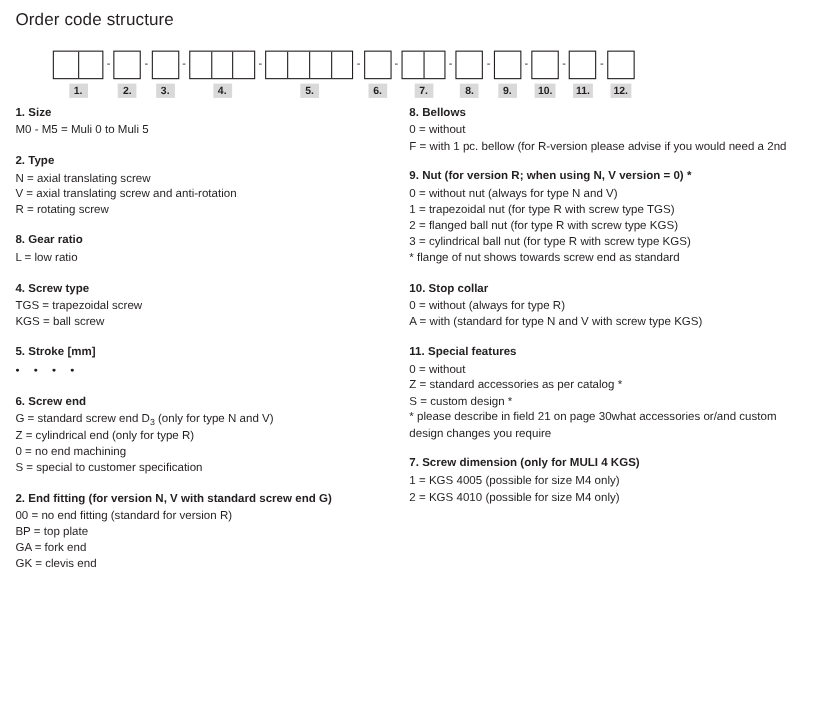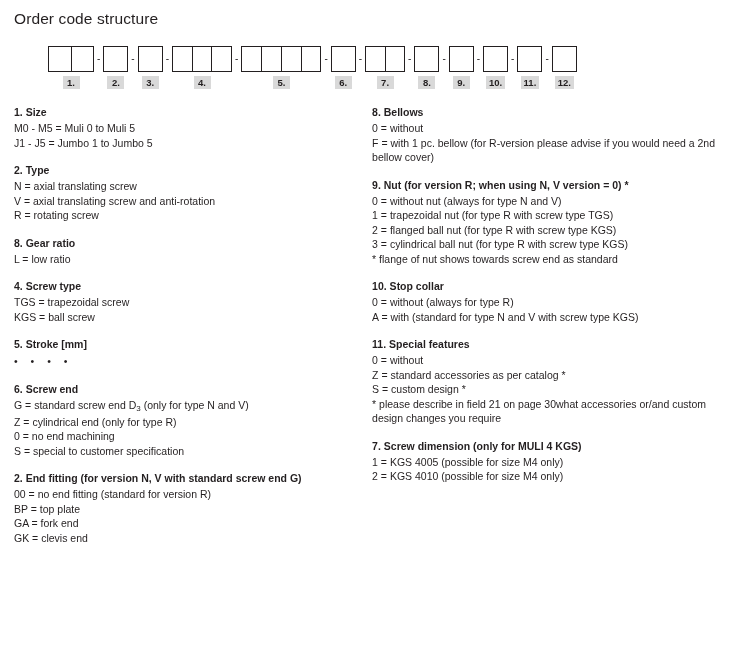--- a/index.html
+++ b/index.html
@@ -72,21 +72,21 @@
     font-size: 10px;
     color: #231f20;
     line-height: 26px;
     padding: 0 3px;
     align-self: flex-start;
   }
 
   
   .columns {
     display: flex;
-    margin-top: 16px;
+    margin-top: 6px;
   }
   .col {
     box-sizing: border-box;
   }
   .col-left {
     width: 360px;
     padding-left: 2px;
   }
   .col-right {
     width: 378px;
@@ -217,21 +217,20 @@
         </div>
         <div class="code-label">12.</div>
       </div>
     </div>
 
   <div class="columns">
     <div class="col col-left">
         <div class="sec">
           <div class="sec-title">1. Size</div>
           <div class="sec-line">M0 - M5 = Muli 0 to Muli 5</div>
-          <div class="sec-line">J1 - J5 = Jumbo 1 to Jumbo 5</div>
         </div>
         <div class="sec">
           <div class="sec-title">2. Type</div>
           <div class="sec-line">N = axial translating screw</div>
           <div class="sec-line">V = axial translating screw and anti-rotation</div>
           <div class="sec-line">R = rotating screw</div>
         </div>
         <div class="sec">
           <div class="sec-title">8. Gear ratio</div>
           <div class="sec-line">L = low ratio</div>
@@ -258,21 +257,20 @@
           <div class="sec-line">BP  = top plate</div>
           <div class="sec-line">GA  = fork end</div>
           <div class="sec-line">GK  = clevis end</div>
         </div>
       </div>
     <div class="col col-right">
         <div class="sec">
           <div class="sec-title">8. Bellows</div>
           <div class="sec-line">0 = without</div>
           <div class="sec-line">F = with 1 pc. bellow (for R-version please advise if you would need a 2nd</div>
-          <div class="sec-line">bellow cover)</div>
         </div>
         <div class="sec">
           <div class="sec-title">9. Nut (for version R; when using N, V version = 0) *</div>
           <div class="sec-line">0 = without nut (always for type N and V)</div>
           <div class="sec-line">1 = trapezoidal nut (for type R with screw type TGS)</div>
           <div class="sec-line">2 = flanged ball nut (for type R with screw type KGS)</div>
           <div class="sec-line">3 = cylindrical ball nut (for type R with screw type KGS)</div>
           <div class="sec-line">* flange of nut shows towards screw end as standard</div>
         </div>
         <div class="sec">

